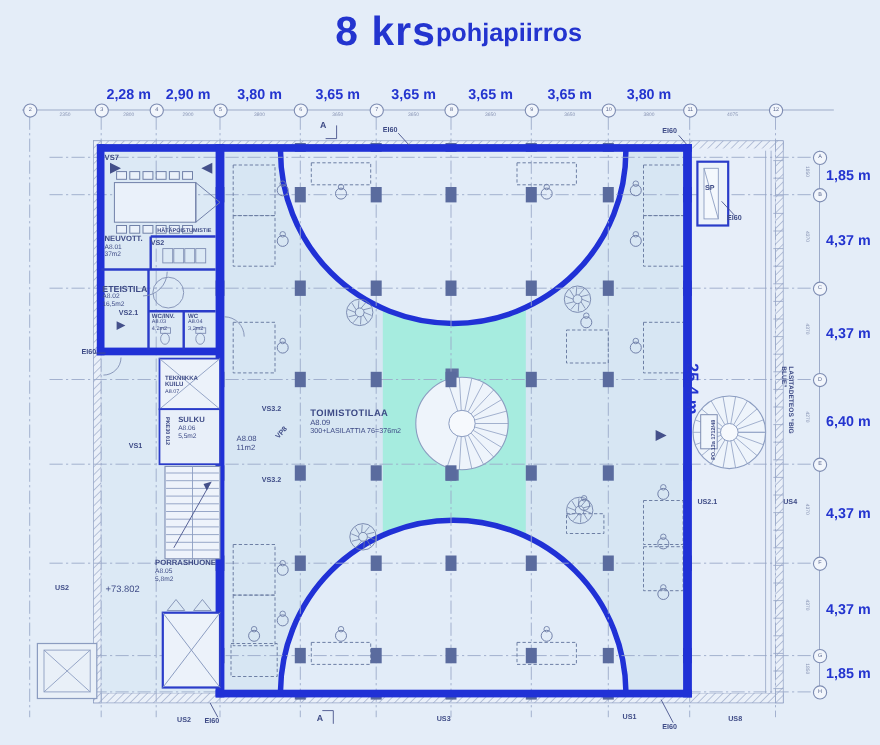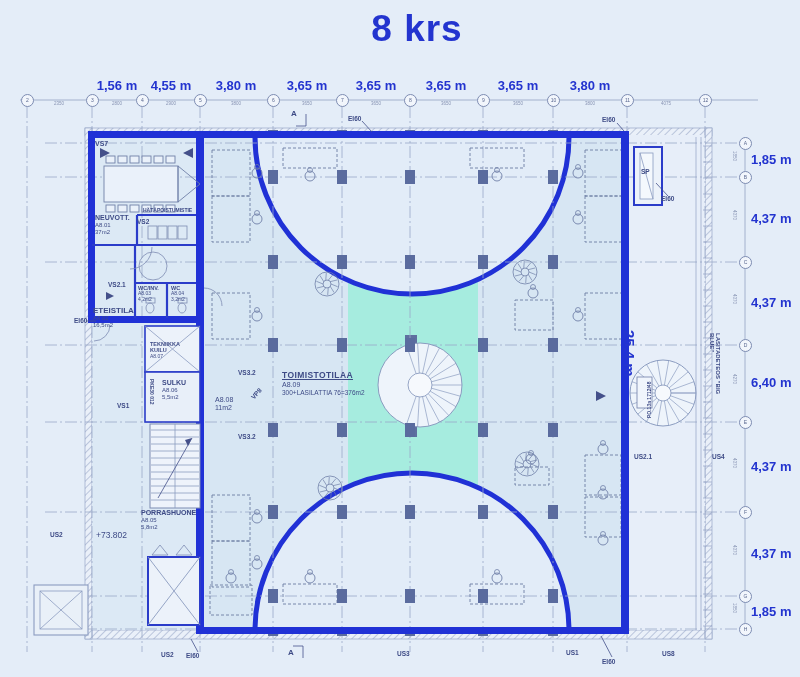--- a/index.html
+++ b/index.html
@@ -21,21 +21,21 @@
       background:#f2f6fc;color:#5a6890;font-size:5px;line-height:11px;text-align:center;}
   
   .tag{position:absolute;font-size:6.5px;font-weight:bold;color:#3e4b86;white-space:nowrap;}
   .tag.sm{font-size:5px;}
   .tag.md{font-size:8px;}
   .rm{position:absolute;color:#3e4b86;line-height:1.15;white-space:nowrap;}
   .rm .nm{font-size:7px;font-weight:bold;}
   .rm .sub{font-size:6px;}
   .rm.tiny .nm{font-size:5.5px;}
   .rm.tiny .sub{font-size:5px;}
-  .rm.big .nm{font-size:8.5px;letter-spacing:.4px;text-decoration:underline;}
+  .rm.big .nm{font-size:8.5px;letter-spacing:.4px;}
   .rm.big .sub{font-size:7px;}
   .vert{transform-origin:0 0;transform:rotate(90deg);}
   .vertccw{transform-origin:0 0;transform:rotate(-90deg);}
   .total-dim{position:absolute;font-size:15px;font-weight:bold;color:#2334cf;}
   .facade-lbl{position:absolute;font-size:6px;font-weight:bold;color:#3e4b86;}
   .diag{transform:rotate(-48deg);}
 </style>
 </head>
 <body>
 
@@ -452,37 +452,38 @@
     <path d="M198,652 L191,639"></path>
     <path d="M86,321 L96,321"></path>
     <path d="M306,114 L306,126 L296,126"></path>
     <path d="M303,658 L303,646 L293,646"></path>
   </g>
 </svg>
 
 <div class="title">
   <div class="row1">
     <span class="t-big">8 krs</span>
+    <span class="t-mid">pohjapiirros</span>
   </div>
 </div>
 
 <div id="gen-labels">
       <div class="gc" style="left:21px;top:94px;">2</div>
       <div class="gc" style="left:86px;top:94px;">3</div>
       <div class="gc" style="left:136px;top:94px;">4</div>
       <div class="gc" style="left:194px;top:94px;">5</div>
       <div class="gc" style="left:267px;top:94px;">6</div>
       <div class="gc" style="left:336px;top:94px;">7</div>
       <div class="gc" style="left:404px;top:94px;">8</div>
       <div class="gc" style="left:477px;top:94px;">9</div>
       <div class="gc" style="left:547px;top:94px;">10</div>
       <div class="gc" style="left:621px;top:94px;">11</div>
       <div class="gc" style="left:699px;top:94px;">12</div>
-      <div class="dim" style="left:87px;top:78px;">1,56 m</div>
-      <div class="dim" style="left:141px;top:78px;">4,55 m</div>
+      <div class="dim" style="left:87px;top:78px;">2,28 m</div>
+      <div class="dim" style="left:141px;top:78px;">2,90 m</div>
       <div class="dim" style="left:206px;top:78px;">3,80 m</div>
       <div class="dim" style="left:277px;top:78px;">3,65 m</div>
       <div class="dim" style="left:346px;top:78px;">3,65 m</div>
       <div class="dim" style="left:416px;top:78px;">3,65 m</div>
       <div class="dim" style="left:488px;top:78px;">3,65 m</div>
       <div class="dim" style="left:560px;top:78px;">3,80 m</div>
       <div class="mm" style="left:42px;top:101px;">2350</div>
       <div class="mm" style="left:100px;top:101px;">2800</div>
       <div class="mm" style="left:154px;top:101px;">2900</div>
       <div class="mm" style="left:219px;top:101px;">3800</div>
@@ -522,21 +523,21 @@
 
 <div class="rm" style="left:95px;top:214px;">
   <div class="nm">NEUVOTT.</div>
   <div class="sub">A8.01</div>
   <div class="sub">37m2</div>
     </div>
 
 <div class="tag sm" style="left:143px;top:207px;">HÄTÄPOISTUMISTIE</div>
 <div class="tag" style="left:137px;top:218px;">VS2</div>
 
-<div class="rm" style="left:93px;top:258px;margin-top:48px;">
+<div class="rm" style="left:93px;top:258px;">
   <div class="nm" style="font-size:8px">ETEISTILA</div>
   <div class="sub">A8.02</div>
   <div class="sub">16,5m2</div>
     </div>
 
 <div class="tag" style="left:108px;top:281px;">VS2.1</div>
 
 <div class="rm tiny" style="left:138px;top:285px;">
   <div class="nm">WC/INV.</div>
   <div class="sub">A8.03</div>

